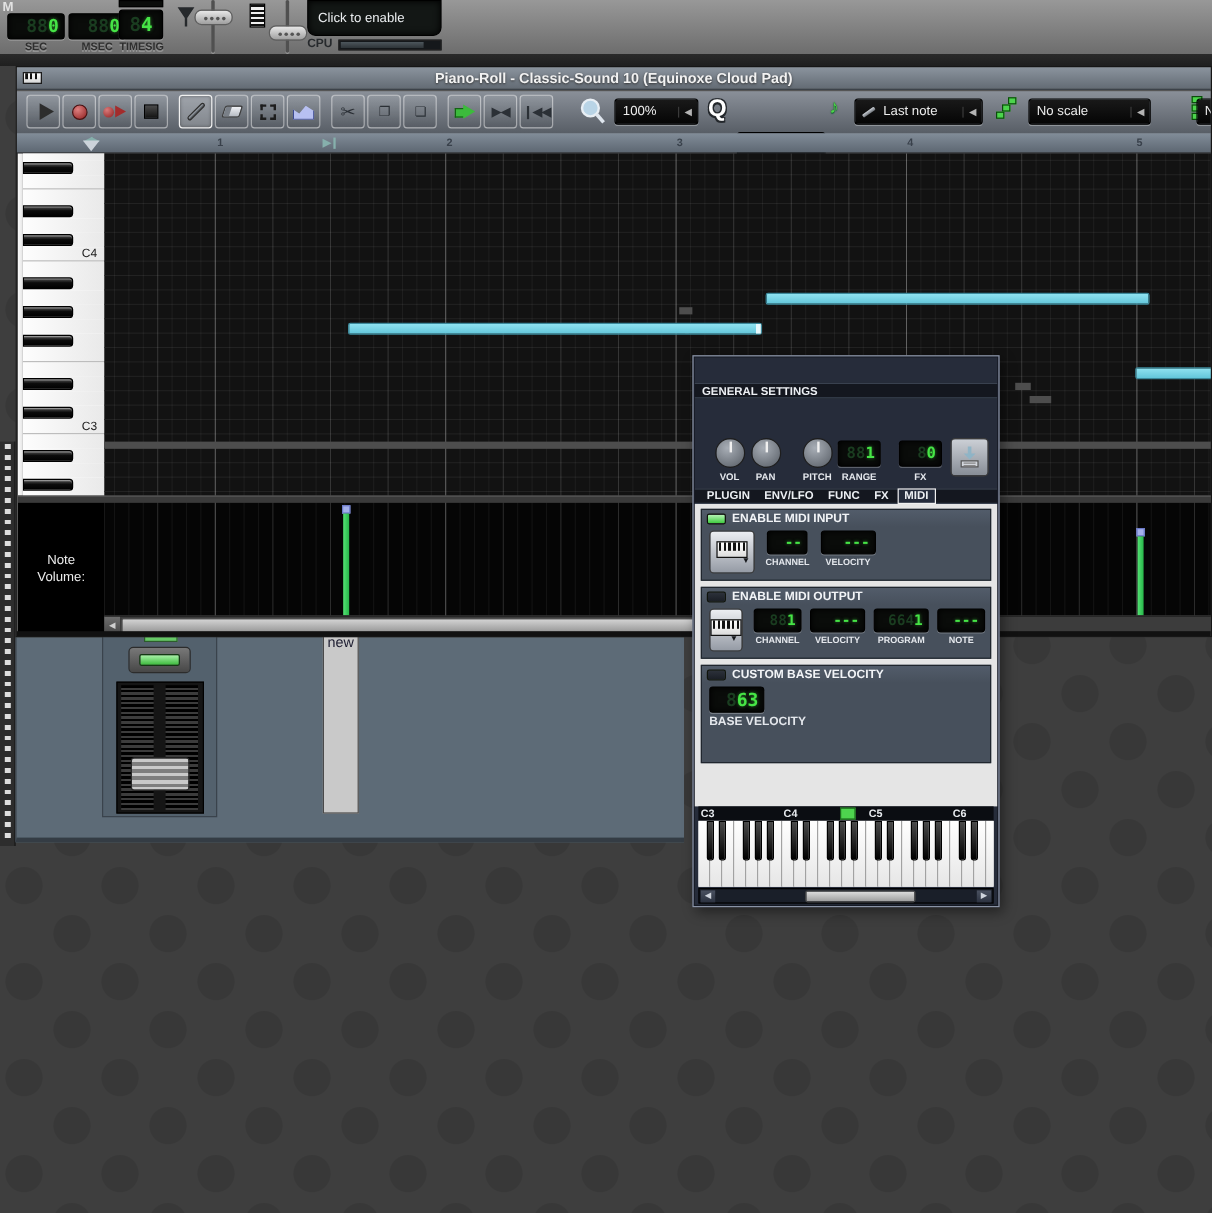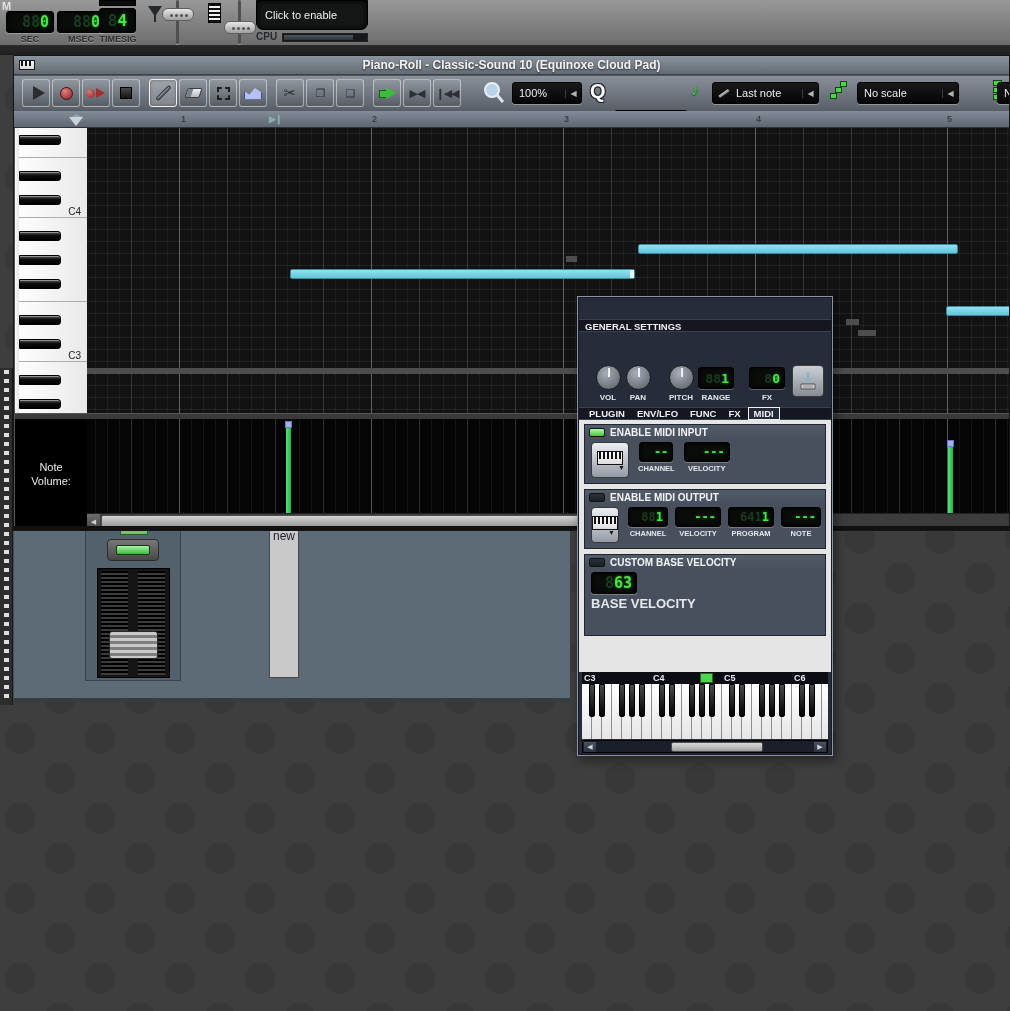--- a/index.html
+++ b/index.html
@@ -513,21 +513,21 @@
               </div>
               <div class="lcd-field">
                 <div class="lcd" style="width: 46px;">
                   <span class="dim"></span>
                   <span class="lit">---</span>
                 </div>
                 <span class="flabel">VELOCITY</span>
               </div>
               <div class="lcd-field">
                 <div class="lcd" style="width: 46px;">
-                  <span class="dim">641</span>
+                  <span class="dim">664</span>
                   <span class="lit">1</span>
                 </div>
                 <span class="flabel">PROGRAM</span>
               </div>
               <div class="lcd-field">
                 <div class="lcd" style="width: 40px;">
                   <span class="dim"></span>
                   <span class="lit">---</span>
                 </div>
                 <span class="flabel">NOTE</span>
@@ -538,21 +538,21 @@
       <div class="grp" style="height:82px;" id="grp-custom">
         <div class="grp-head">
           <span class="led off"></span>
           <span>CUSTOM BASE VELOCITY</span>
         </div>
         <div id="base-vel-wrap">
           <div class="lcd" style="width:46px;height:22px;font-size:15px;">
             <span class="dim">8</span>
               <span class="lit">63</span>
           </div>
-          <div style="font-size:13px;font-weight:bold;color:#e4e7ec;margin-top:2px;">BASE VELOCITY</div>
+          <div style="font-size:10px;font-weight:bold;color:#e4e7ec;margin-top:2px;">BASE VELOCITY</div>
         </div>
       </div>
     </div>
     <div id="dlg-kbd">
       <div id="dlg-oct-strip">
           <span class="oct-label" style="left: 2px;">C3</span>
           <span class="oct-label" style="left: 71px;">C4</span>
           <span class="oct-label" style="left: 142px;">C5</span>
           <span class="oct-label" style="left: 212px;">C6</span>
           <div id="dlg-marker" style="left: 118px;"></div>

